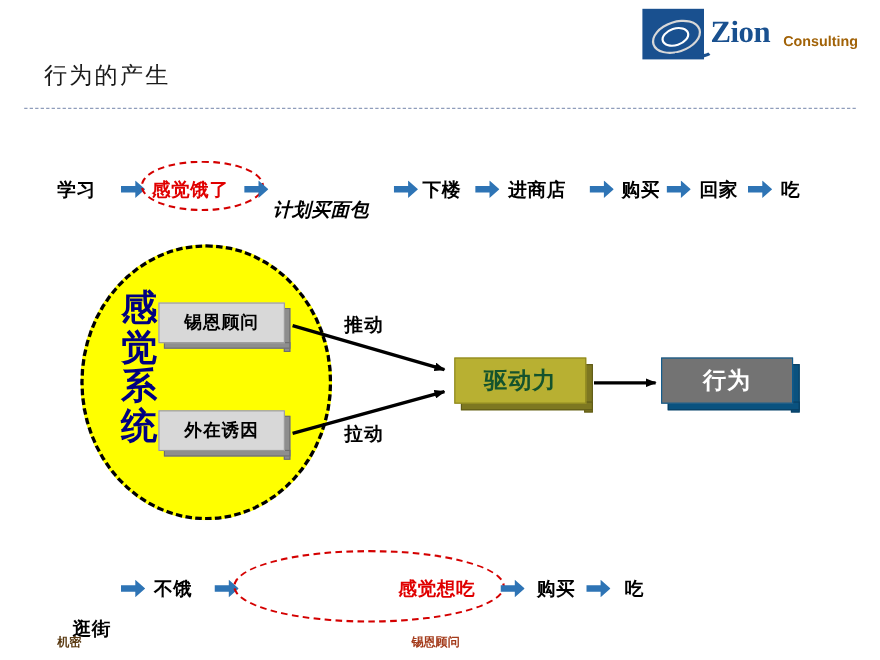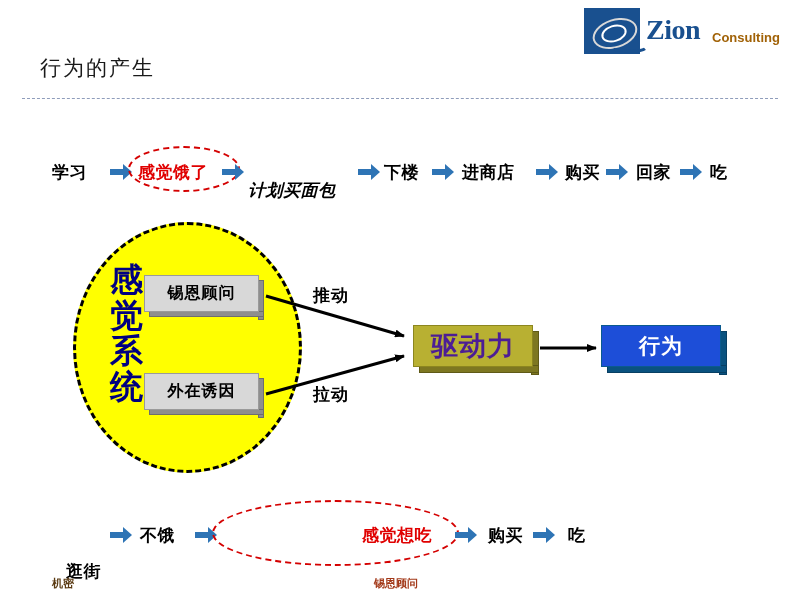--- a/index.html
+++ b/index.html
@@ -190,35 +190,35 @@
     position: absolute;
     background: #8e8e8e;
     border: 1px solid #6e6e6e;
     box-sizing: border-box;
   }
 
   
   .olive .face {
     background: #b8b032;
     border: 1px solid #8c861f;
-    color: #4c1d95;
-    font-size: 27px;
+    color: #14532d;
+    font-size: 21px;
     font-family: Liberation Serif, serif;
   }
   .olive .shadow-b,
   .olive .shadow-r {
     position: absolute;
     background: #7d7721;
     border: 1px solid #5f5a17;
     box-sizing: border-box;
   }
 
   
   .blue .face {
-    background: #1d4ed8;
+    background: #737373;
     border: 1px solid #0a5a8f;
     color: #ffffff;
     font-size: 21px;
   }
   .blue .shadow-b,
   .blue .shadow-r {
     position: absolute;
     background: #0a527f;
     border: 1px solid #083f63;
     box-sizing: border-box;

